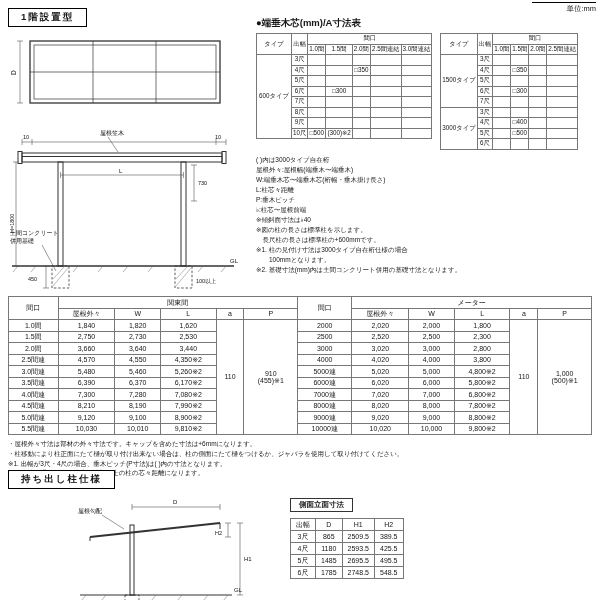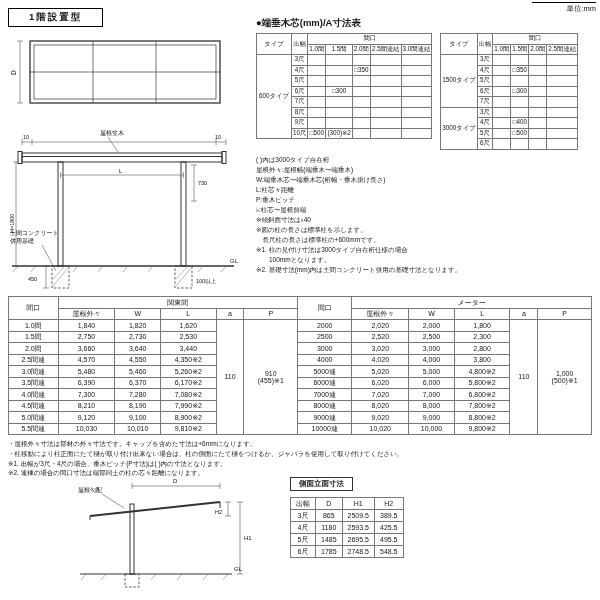--- a/index.html
+++ b/index.html
@@ -1,19 +1,19 @@
 <!DOCTYPE html>
 <html><head>
 <meta charset="utf-8">
 <style>
   html,body{margin:0;padding:0;width:600px;height:600px;background:#fff;}
   body{font-family:"Liberation Sans","DejaVu Sans",sans-serif;color:#151515;}
   .page{position:relative;width:600px;height:600px;background:#fff;overflow:hidden;}
 
-  .label-box{display:inline-block;border:1px solid #000;padding:2px 20px;font-size:9.5px;
+  .label-box{display:inline-block;border:1px solid #000;padding:2px 12px;font-size:9.5px;
              letter-spacing:2px;background:#fff;font-weight:bold;}
 
   .section-topleft{position:absolute;left:8px;top:6px;width:244px;}
   .section-topright{position:absolute;left:256px;top:2px;width:340px;}
   .section-mid{position:absolute;left:8px;top:296px;width:584px;}
   .section-bottom{position:absolute;left:8px;top:468px;width:584px;}
 
   .unit{font-size:7.5px;text-align:right;width:64px;margin-left:auto;border-top:1px solid #000;padding-top:1px;}
   .h-title{font-size:9.5px;font-weight:bold;margin:3px 0 3px 0;}
 
@@ -454,20 +454,21 @@
       </table>
     <div class="mid-notes">
         <div>・屋根外々寸法は部材の外々寸法です。キャップを含めた寸法は+6mmになります。</div>
         <div>・柱移動により柱正面にたて樋が取り付け出来ない場合は、柱の側面にたて樋をつけるか、ジャバラを使用して取り付けてください。</div>
         <div>※1. 出幅が3尺・4尺の場合、垂木ピッチ(P寸法)は( )内の寸法となります。</div>
         <div>※2. 連棟の場合の間口寸法は端部同士の柱の芯々距離になります。</div>
       </div>
   </div>
 
   <div class="section-bottom">
+    <div class="label-box">持ち出し柱仕様</div>
 
     <div class="bottom-flex">
       <div>
         <svg viewBox="0 0 200 122" width="200" height="122">
           <g stroke="#333" fill="none">
             <line x1="8" y1="102" x2="160" y2="102" stroke-width="1.2"></line>
             <rect x="58" y="32" width="4" height="70" stroke-width="1"></rect>
             <line x1="18" y1="44" x2="148" y2="30" stroke-width="2"></line>
             <line x1="148" y1="30" x2="148" y2="36" stroke-width="1"></line>
             <line x1="18" y1="44" x2="18" y2="48" stroke-width="1"></line>

